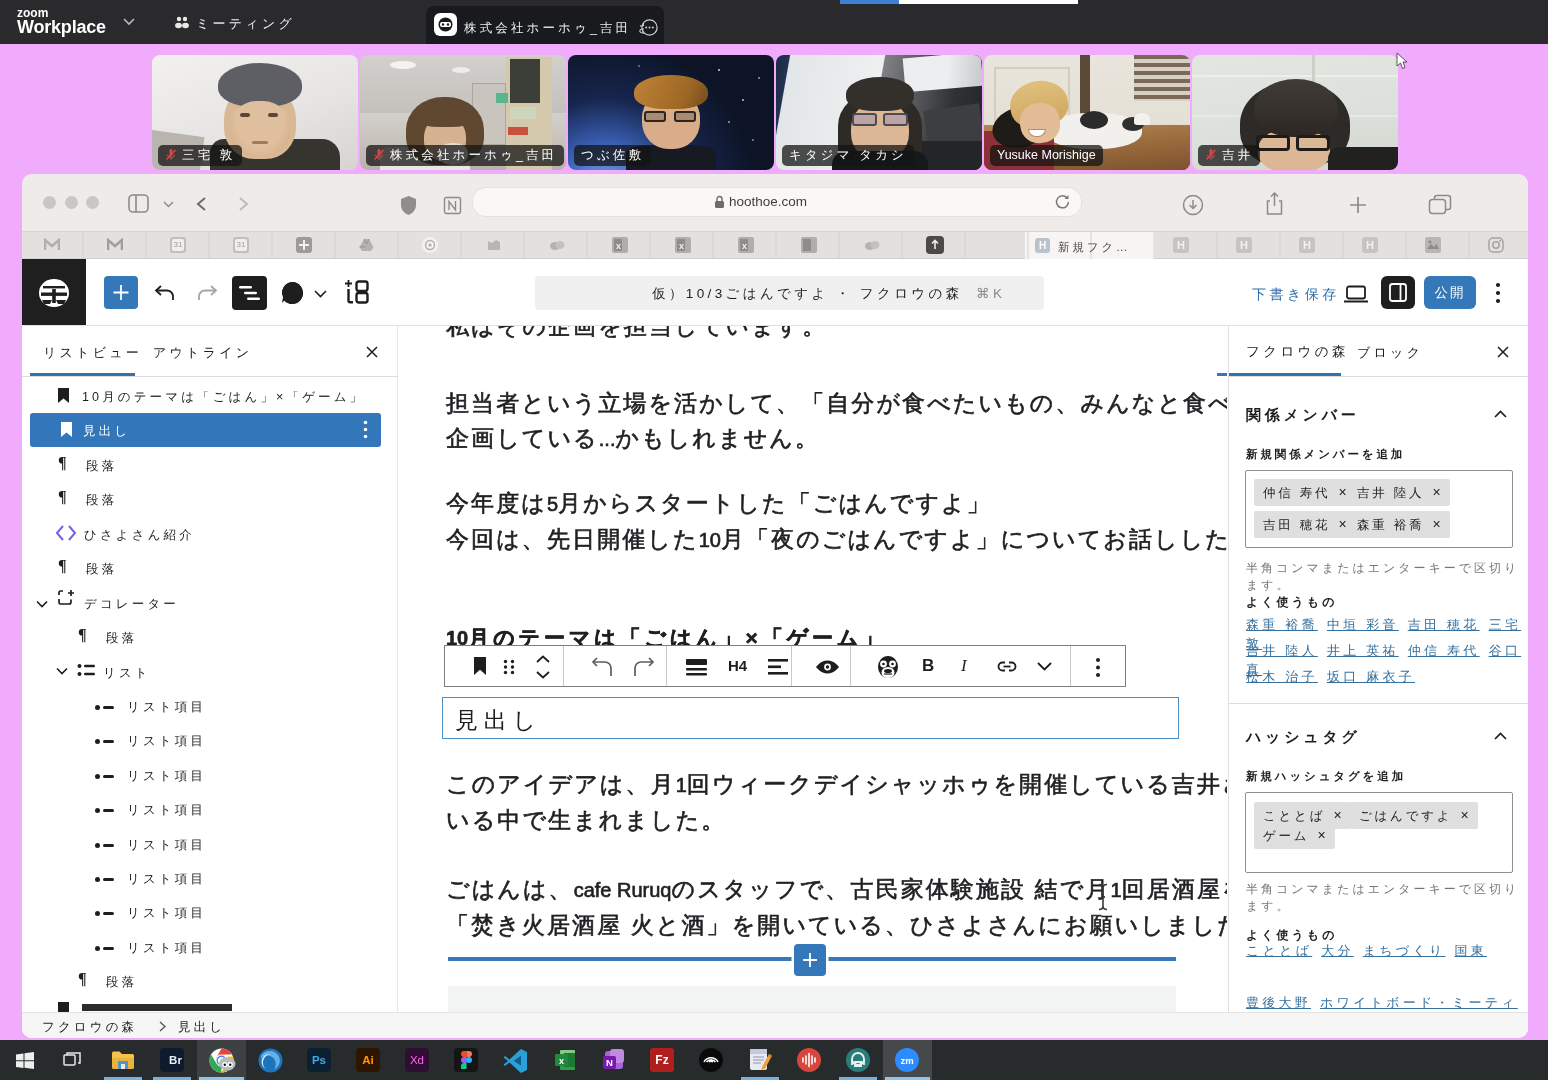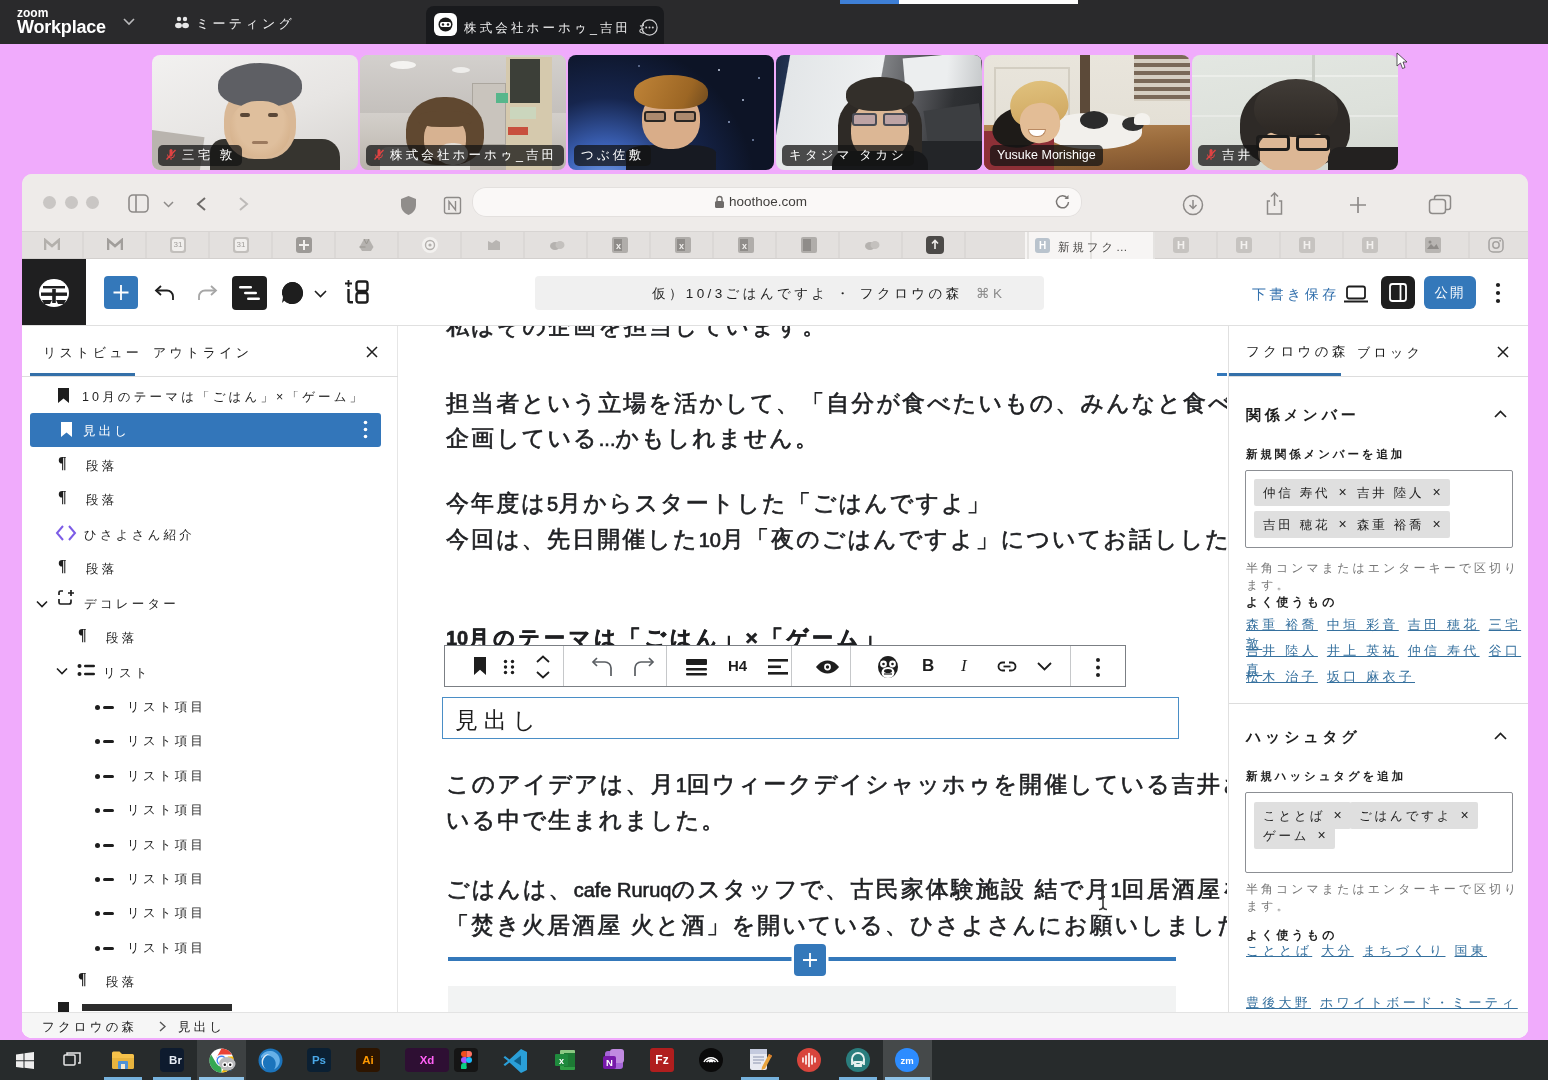--- a/index.html
+++ b/index.html
@@ -615,21 +615,21 @@
         <circle cx="11.2" cy="7.8" r="1.2" fill="#111"></circle>
         <path d="M4 13a6 6 0 0 0 9 0l-2 .8h-5z" fill="#3a7fae"></path>
       </svg>
     <svg class="abs" style="left:258px;top:8px" width="25" height="25">
         <circle cx="12.5" cy="12.5" r="12" fill="#1b74bc"></circle>
         <path d="M3 8c2-3.5 6-5.5 10-5 5 .6 8.5 4.5 8.8 9 .2 4-2 7.8-5.8 9.5 1.4-2 2-4.5 1.6-7C17 10.5 13.5 7.6 9.3 7.6c-2.4 0-4.7 1-6.3 2.8z" fill="#66b0e8"></path>
         <path d="M12 6c-4 1-7 4.5-7 8.7 0 2.7 1.2 5 3 6.6C5 19.6 3.3 16.5 3.6 13 4 8.8 7.6 5.7 12 6z" fill="#fff" opacity=".85"></path>
       </svg>
     <div class="abs" style="left:307px;top:8px;width:24px;height:24px;background:#0b2033;border-radius:4px;color:#4aa8e8;font-size:11.5px;font-weight:bold;text-align:center;line-height:24px;">Ps</div>
     <div class="abs" style="left:356px;top:8px;width:24px;height:24px;background:#2d1500;border-radius:4px;color:#ff9a00;font-size:11.5px;font-weight:bold;text-align:center;line-height:24px;">Ai</div>
-    <div class="abs" style="left:405px;top:8px;width:44px;height:24px;background:#2e0f33;border-radius:4px;color:#ff61f6;font-size:11.5px;font-weight:bold;text-align:center;line-height:24px;">Xd</div>
+    <div class="abs" style="left:405px;top:8px;width:24px;height:24px;background:#2e0f33;border-radius:4px;color:#ff61f6;font-size:11.5px;font-weight:normal;text-align:center;line-height:24px;">Xd</div>
     <div class="abs" style="left:454px;top:8px;width:24px;height:24px;background:#151515;border-radius:4px;"></div>
     <svg class="abs" style="left:461px;top:11px" width="11" height="18">
         <path d="M0 3a3 3 0 0 1 3-3h2.5v6H3a3 3 0 0 1-3-3z" fill="#f24e1e"></path>
         <path d="M5.5 0H8a3 3 0 0 1 0 6H5.5z" fill="#ff7262"></path>
         <path d="M0 9a3 3 0 0 1 3-3h2.5v6H3a3 3 0 0 1-3-3z" fill="#a259ff"></path>
         <circle cx="8" cy="9" r="3" fill="#1abcfe"></circle>
         <path d="M0 15a3 3 0 0 1 3-3h2.5v3a3 3 0 1 1-5.5 0z" fill="#0acf83"></path>
       </svg>
     <svg class="abs" style="left:503px;top:8px" width="25" height="25">
         <path d="M18 1 6.5 11.5 2 8l-1.5 1.5L5 13 .5 16.5 2 18l4.5-3.5L18 25l6-3V4z" fill="#2a9fd8"></path>

